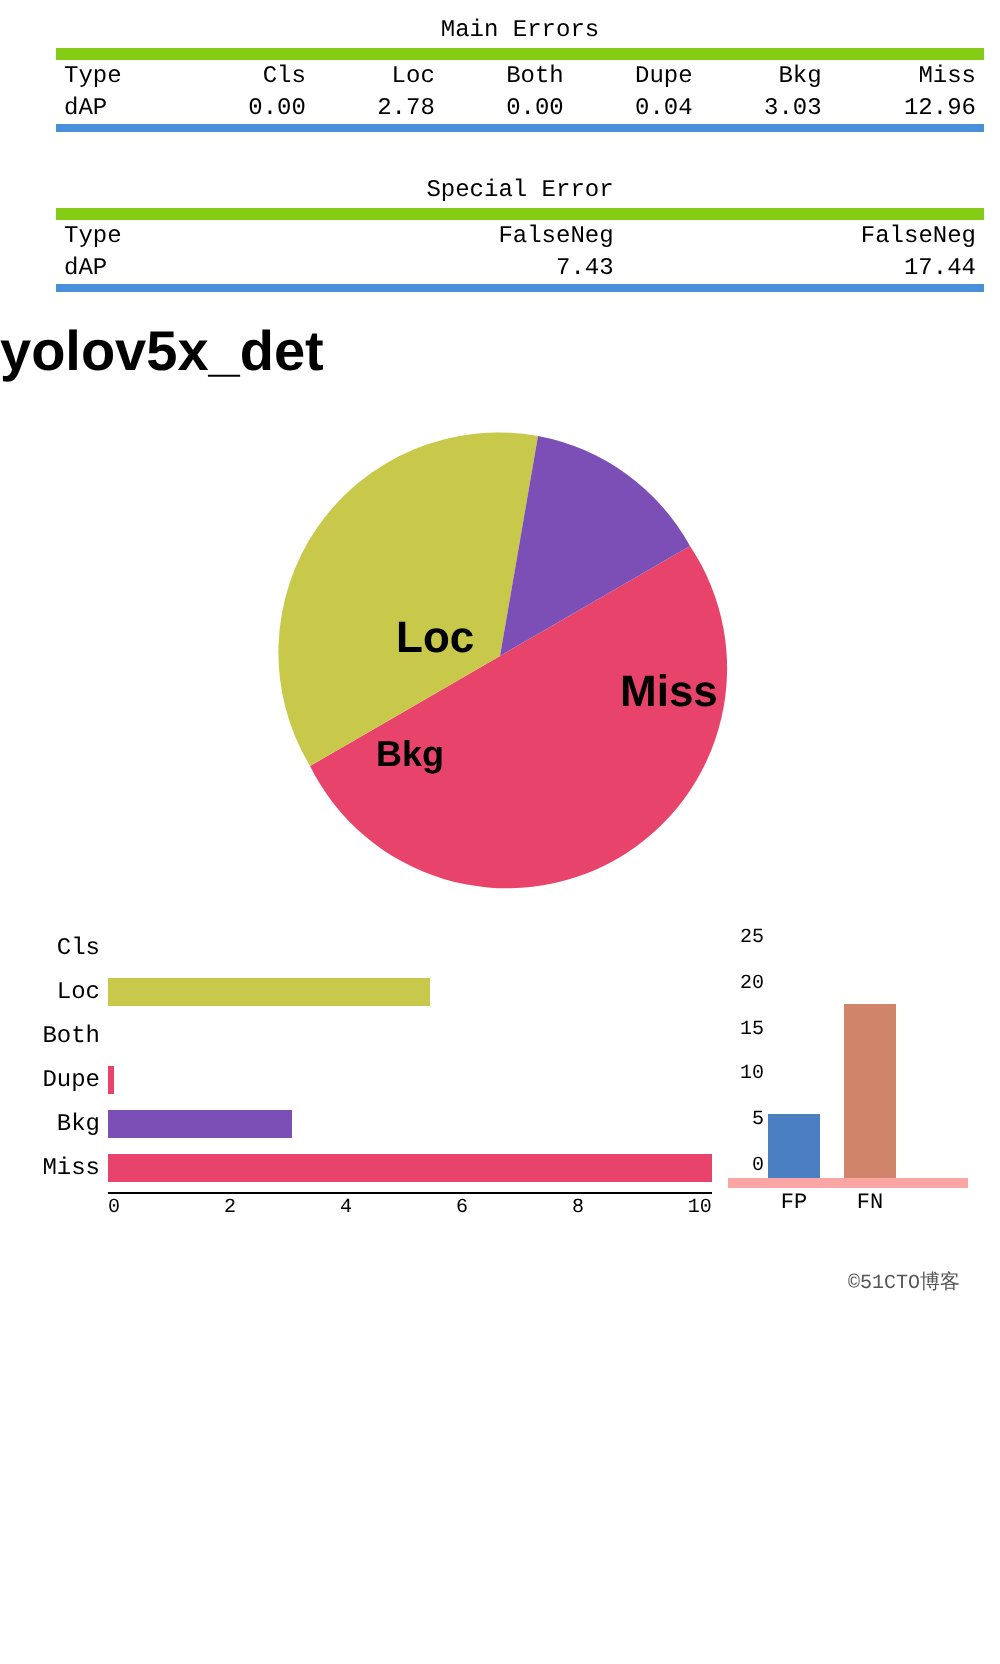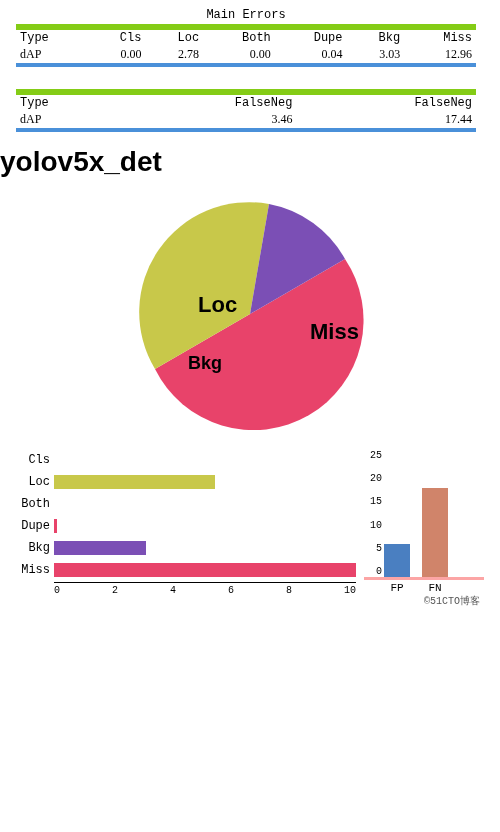--- a/index.html
+++ b/index.html
@@ -7,21 +7,22 @@
       font-family: 'Courier New', Courier, monospace;
       background: #ffffff;
       width: 500px;
       min-height: 832px;
       font-size: 13px;
       color: #000;
     }
 
     
     .tables-section {
-      padding: 8px 24px 4px 16px;
+      padding: 8px 8px 4px 16px;
+      margin-left: 12px;
     }
     .section-title {
       text-align: center;
       font-size: 12px;
       margin-bottom: 2px;
     }
     .data-table {
       width: 100%;
       border-collapse: collapse;
       font-size: 12px;
@@ -32,21 +33,20 @@
     }
     .data-table th {
       font-weight: normal;
       padding: 1px 4px;
       text-align: right;
     }
     .data-table th:first-child { text-align: left; }
     .data-table td {
       padding: 1px 4px;
       text-align: right;
-      font-family: Liberation Serif, serif;
     }
     .data-table td:first-child { text-align: left; }
     .bottom-rule {
       border-top: 2px solid #4a90d9;
     }
     .spacer { height: 10px; }
 
     
     .chart-title {
       text-align: left;
@@ -99,20 +99,21 @@
       align-items: center;
     }
     .hbar-bar {
       height: 14px;
     }
     .watermark {
       font-size: 10px;
       color: #555;
       text-align: right;
       padding-right: 4px;
+      margin-top: 26px;
     }
   </style>
 </head>
 <body>
 
 <div class="tables-section">
   <div class="section-title">Main Errors</div>
   <table class="data-table table-divider">
     <thead>
       <tr>
@@ -136,32 +137,33 @@
         <td>12.96</td>
       </tr>
     </tbody>
   </table>
   <div class="bottom-rule"></div>
 </div>
 
 <div class="spacer"></div>
 
 <div class="tables-section">
+  <div class="section-title">Special Error</div>
   <table class="data-table table-divider">
     <thead>
       <tr>
         <th>Type</th>
         <th>FalseNeg</th>
         <th>FalseNeg</th>
       </tr>
     </thead>
     <tbody>
       <tr>
         <td>dAP</td>
-        <td>3.46</td>
+        <td>7.43</td>
         <td>17.44</td>
       </tr>
     </tbody>
   </table>
   <div class="bottom-rule"></div>
 </div>
 
 <div class="chart-title">yolov5x_det</div>
 
 <div class="pie-container">
@@ -232,21 +234,21 @@
         <span>4</span>
         <span>6</span>
         <span>8</span>
         <span>10</span>
       </div>
     </div>
 
   </div>
 
   <div class="bar-chart-right">
-    <div style="position:relative; height:130px; display:flex; align-items:flex-end; padding-left:20px; border-bottom:3px solid #fca5a5; gap:12px;">
+    <div style="position:relative; height:130px; display:flex; align-items:flex-end; padding-left:20px; border-bottom:5px solid #fca5a5; gap:12px;">
 
       <div style="position:absolute; left:0; top:0; height:100%; display:flex; flex-direction:column; justify-content:space-between; font-size:10px; align-items:flex-end; padding-right:2px; width:20px;">
         <span>25</span>
         <span>20</span>
         <span>15</span>
         <span>10</span>
         <span>5</span>
         <span>0</span>
       </div>
 

